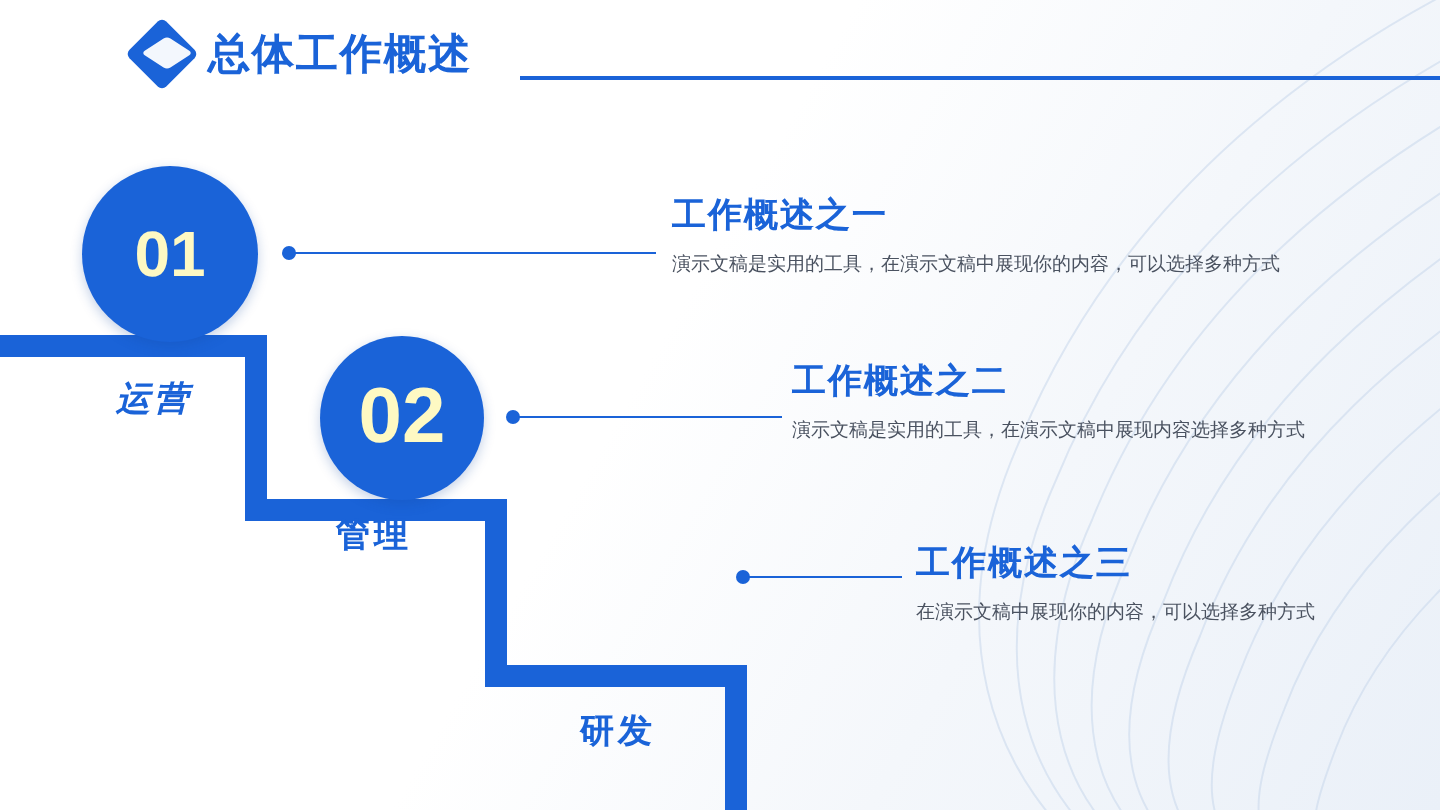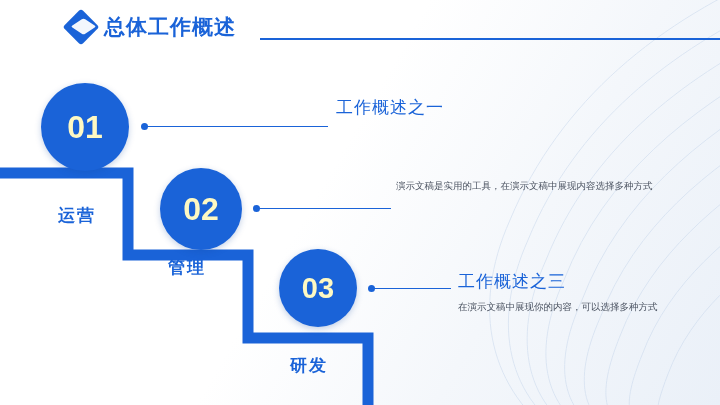--- a/index.html
+++ b/index.html
@@ -108,32 +108,32 @@
     border-radius: 50%;
     background: #1a63d8;
     color: #fef9c3;
     font-weight: bold;
     display: flex;
     align-items: center;
     justify-content: center;
     box-shadow: 0 2px 6px rgba(20,70,160,0.25);
   }
   .c1 { left: 41px;  top: 83px;  width: 88px; height: 88px; font-size: 32px; }
-  .c2 { left: 160px; top: 168px; width: 82px; height: 82px; font-size: 32px; }
+  .c2 { left: 160px; top: 168px; width: 82px; height: 82px; font-size: 39px; }
   .c3 { left: 279px; top: 249px; width: 78px; height: 78px; font-size: 29px; }
 
   .step-label {
     position: absolute;
     color: #1a63d8;
     font-weight: bold;
     font-size: 17px;
     letter-spacing: 2px;
     white-space: nowrap;
   }
-  .l1 { left: 58px;  top: 204px; }
+  .l1 { left: 58px;  top: 188px; font-style: italic; }
   .l2 { left: 168px; top: 256px; text-align: center; }
   .l3 { left: 290px; top: 354px; text-align: right; }
 
   
   .conn {
     position: absolute;
     height: 1px;
     background: #1a63d8;
   }
   .conn-dot {
@@ -148,21 +148,21 @@
   .n2 { left: 256px; top: 208px; width: 135px; }
   .n2d { left: 253px; top: 205px; }
   .n3 { left: 371px; top: 288px; width: 80px; }
   .n3d { left: 368px; top: 285px; }
 
   
   .block { position: absolute; }
   .block h3 {
     margin: 0 0 7px 0;
     font-size: 17px;
-    font-weight: normal;
+    font-weight: bold;
     color: #1a63d8;
     letter-spacing: 1px;
   }
   .block p {
     margin: 0;
     font-size: 9.5px;
     color: #4a5260;
     line-height: 1.5;
     white-space: nowrap;
   }
@@ -210,32 +210,31 @@
   <div class="conn-dot n2d"></div>
   <div class="conn n3"></div>
   <div class="conn-dot n3d"></div>
 
   <div class="circle c1">
     <span>01</span>
   </div>
   <div class="circle c2">
     <span>02</span>
   </div>
-  <div class="circle c3">
-    <span>03</span>
-  </div>
 
   <div class="step-label l1">运营</div>
   <div class="step-label l2">管理</div>
   <div class="step-label l3">研发</div>
 
   <div class="block b1">
     <h3>工作概述之一</h3>
+    <p>演示文稿是实用的工具，在演示文稿中展现你的内容，可以选择多种方式</p>
   </div>
   <div class="block b2">
+    <h3>工作概述之二</h3>
     <p>演示文稿是实用的工具，在演示文稿中展现内容选择多种方式</p>
   </div>
   <div class="block b3">
     <h3>工作概述之三</h3>
     <p>在演示文稿中展现你的内容，可以选择多种方式</p>
   </div>
 
 </div>
 
 </body></html>

